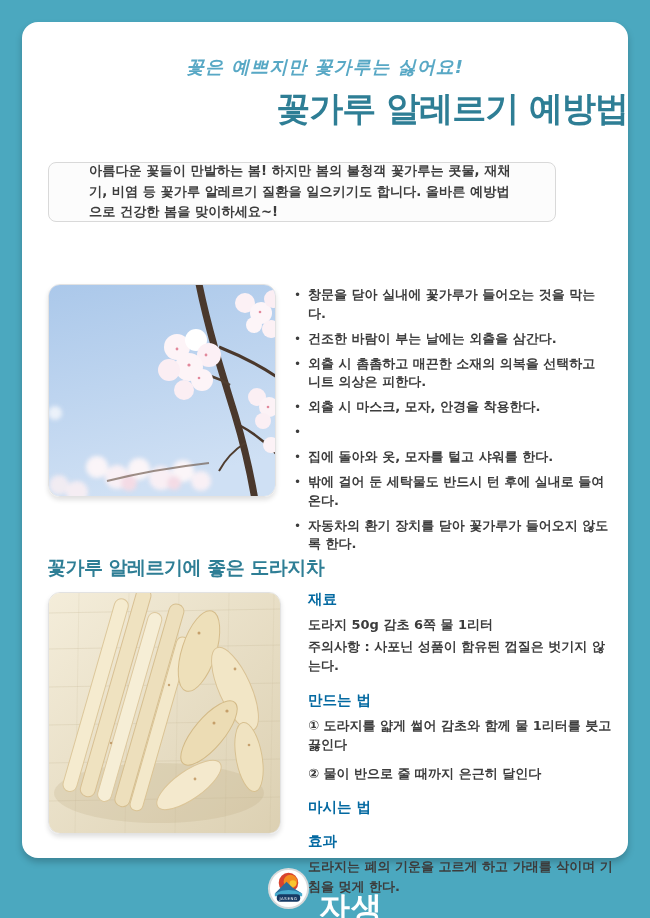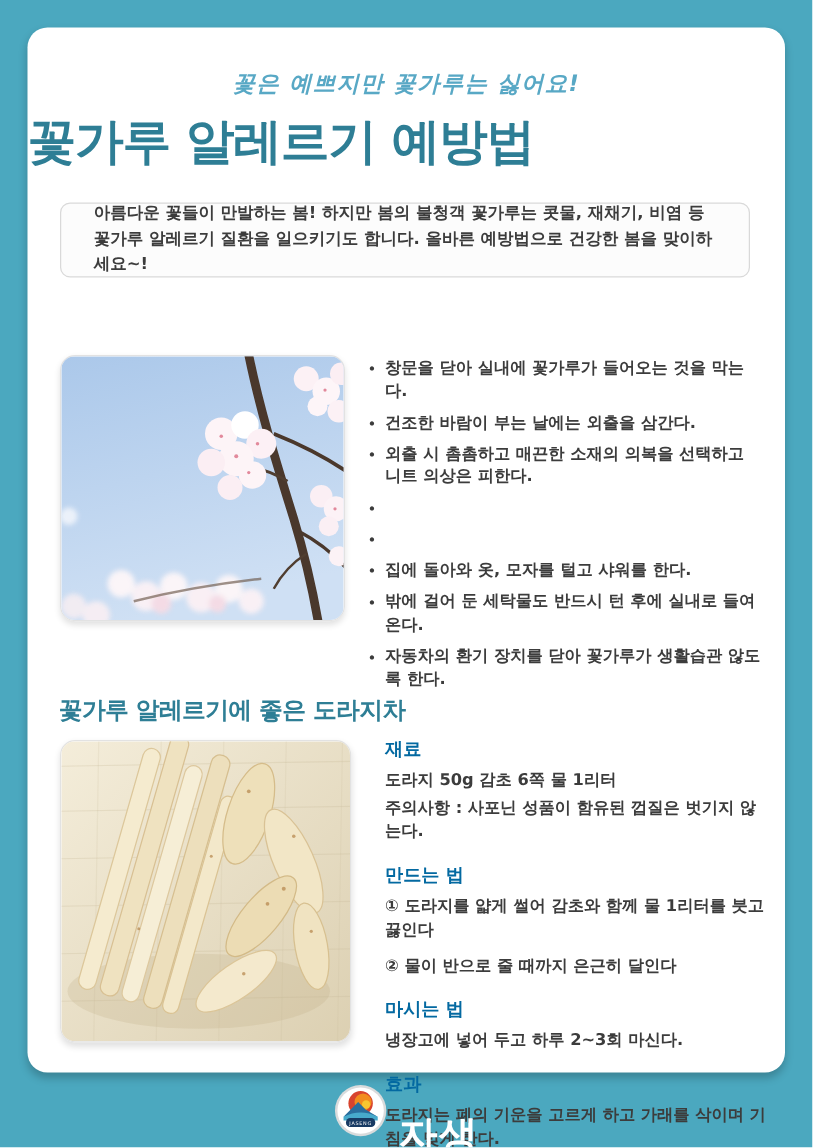--- a/index.html
+++ b/index.html
@@ -23,32 +23,32 @@
   }
   .tagline {
     position: absolute; top: 33px; left: 0;
     width: 100%; text-align: center;
     color: #58A8C5;
     font-size: 18px; font-weight: bold; font-style: italic;
     letter-spacing: 1px;
   }
   .title {
     position: absolute; top: 64px; left: 0;
-    width: 100%; text-align: left;
+    width: 100%; text-align: right;
     color: #2E7E95;
-    font-size: 39px; font-weight: 800;
+    font-size: 34px; font-weight: 800;
     letter-spacing: -1px;
   }
   .intro-box {
     position: absolute; left: 26px; top: 140px;
-    width: 552px; height: 60px;
+    width: 508px; height: 60px;
     background: #fcfcfc;
     border: 1px solid #d9d9d9;
     border-radius: 8px;
-    padding: 11px 26px;
+    padding: 11px 40px;
     display: flex; align-items: center;
   }
   .intro-box p {
     font-size: 13.2px; line-height: 1.55; color: #3C3C3C; font-weight: bold;
   }
   .sec-heading {
     position: absolute; left: 25px;
     color: #2E7E95; font-size: 19px; font-weight: 800;
     letter-spacing: -0.5px;
   }
@@ -198,35 +198,36 @@
       <li>
           <span class="dot">•</span>
           <span class="txt">건조한 바람이 부는 날에는 외출을 삼간다.</span>
         </li>
       <li>
           <span class="dot">•</span>
           <span class="txt">외출 시 촘촘하고 매끈한 소재의 의복을 선택하고 니트 의상은 피한다.</span>
         </li>
       <li>
           <span class="dot">•</span>
+          <span class="txt">외출 시 마스크, 모자, 안경을 착용한다.</span>
         </li>
       <li>
           <span class="dot">•</span>
         </li>
       <li>
           <span class="dot">•</span>
           <span class="txt">집에 돌아와 옷, 모자를 털고 샤워를 한다.</span>
         </li>
       <li>
           <span class="dot">•</span>
           <span class="txt">밖에 걸어 둔 세탁물도 반드시 턴 후에 실내로 들여온다.</span>
         </li>
       <li>
           <span class="dot">•</span>
-          <span class="txt">자동차의 환기 장치를 닫아 꽃가루가 생활습관 않도록 한다.</span>
+          <span class="txt">자동차의 환기 장치를 닫아 꽃가루가 들어오지 않도록 한다.</span>
         </li>
     </ul>
 
     <h2 class="sec-heading s2">꽃가루 알레르기에 좋은 도라지차</h2>
 
     <div class="photo photo2">
       <svg width="231" height="240" viewBox="0 0 231 240" xmlns="http://www.w3.org/2000/svg">
         <defs>
           <linearGradient id="cloth" x1="0" y1="0" x2="1" y2="1">
             <stop offset="0" stop-color="#f4edda"></stop>
@@ -285,21 +286,20 @@
         <p>도라지 50g 감초 6쪽 물 1리터</p>
         <p>주의사항 : 사포닌 성품이 함유된 껍질은 벗기지 않는다.</p>
       </div>
       <div class="block steps">
         <h3>만드는 법</h3>
         <p>① 도라지를 얇게 썰어 감초와 함께 물 1리터를 붓고 끓인다</p>
         <p>② 물이 반으로 줄 때까지 은근히 달인다</p>
       </div>
       <div class="block">
         <h3>마시는 법</h3>
-        <p>냉장고에 넣어 두고 하루 2~3회 마신다.</p>
       </div>
       <div class="block">
         <h3>효과</h3>
         <p>도라지는 폐의 기운을 고르게 하고 가래를 삭이며 기침을 멎게 한다.</p>
       </div>
     </div>
 
   </div>
 
   <div class="footer">

